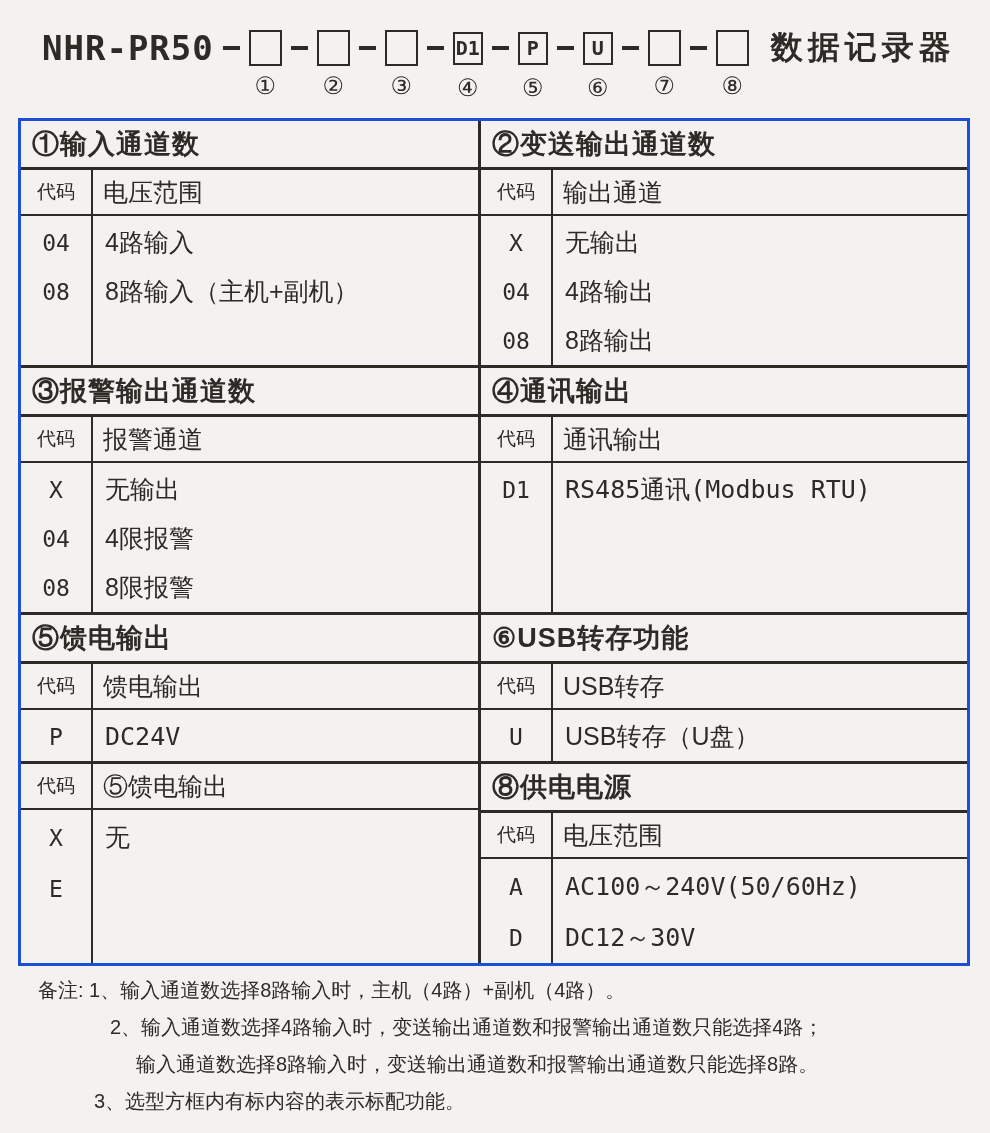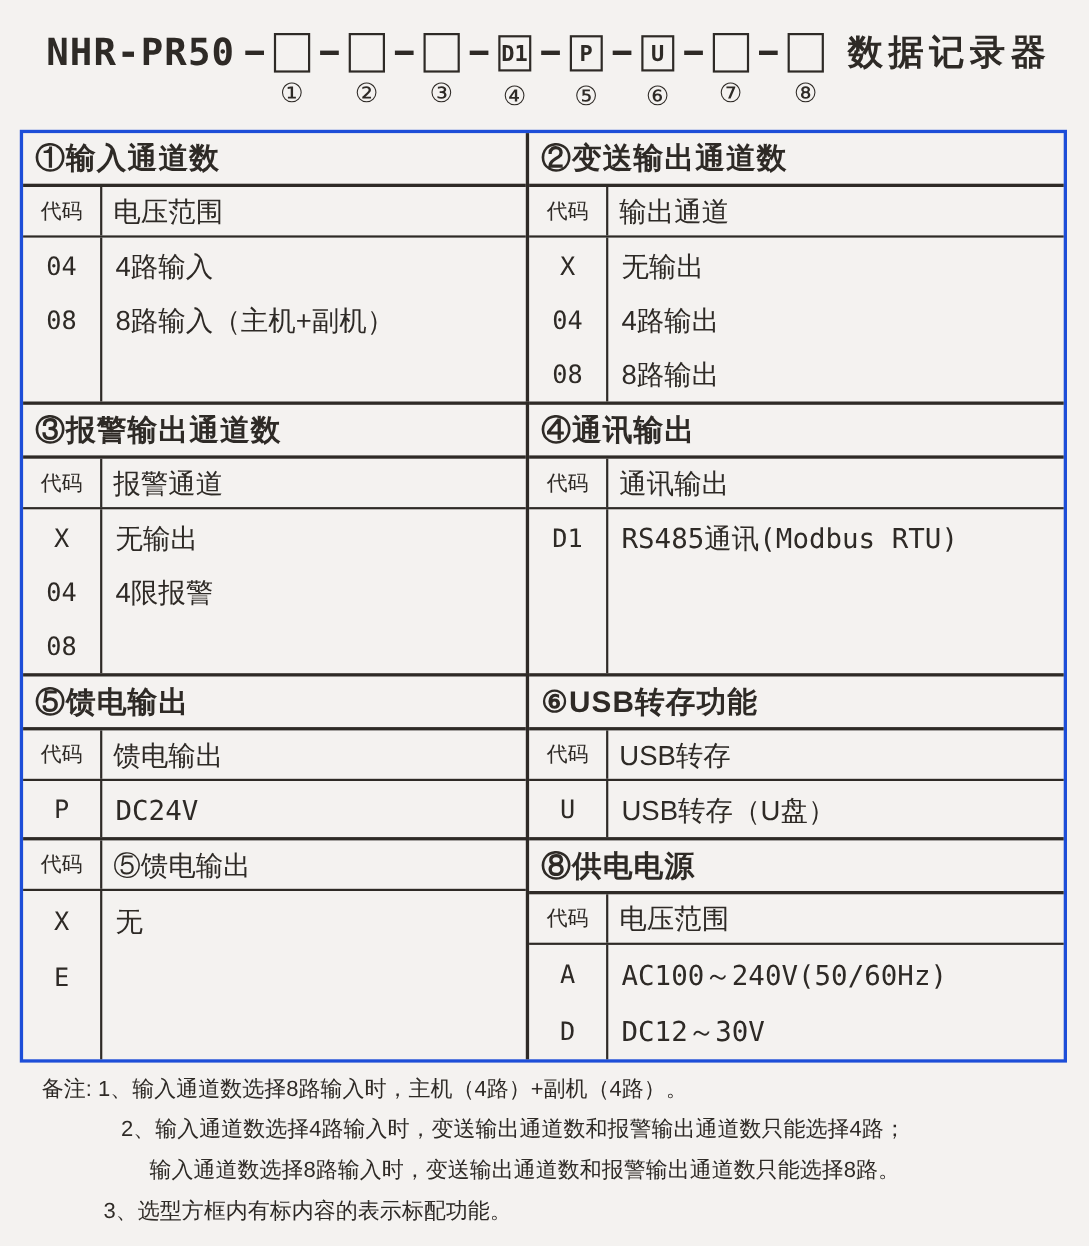--- a/index.html
+++ b/index.html
@@ -233,20 +233,21 @@
       </div>
       <div class="sec-body">
         <div class="code-col">
           <div class="cell code">X</div>
           <div class="cell code">04</div>
           <div class="cell code">08</div>
         </div>
         <div class="desc-col">
           <div class="cell desc">无输出</div>
           <div class="cell desc">4限报警</div>
+          <div class="cell desc">8限报警</div>
         </div>
       </div>
     </div>
 
     <div class="section rsep band2">
       <div class="sec-title">④通讯输出</div>
       <div class="sec-header">
         <div class="code-h">代码</div>
         <div class="desc-h">通讯输出</div>
       </div>

